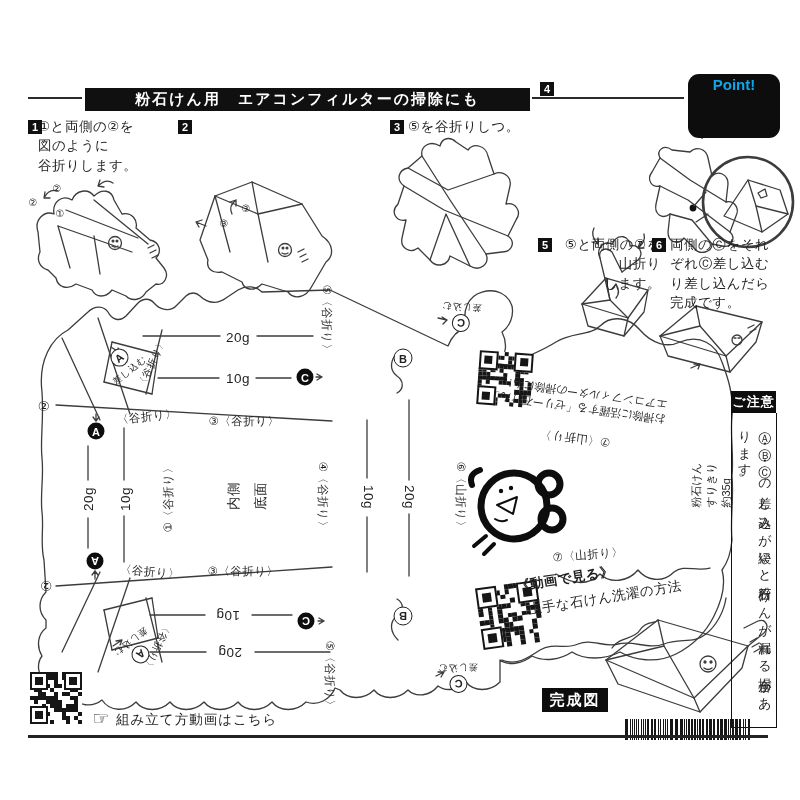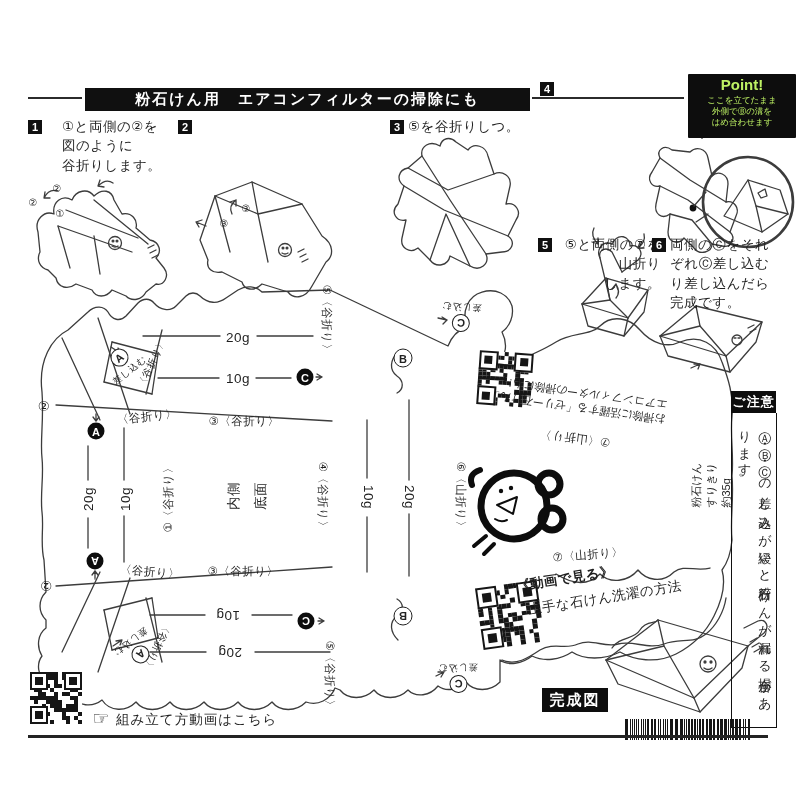--- a/index.html
+++ b/index.html
@@ -8,22 +8,22 @@
   svg.art{position:absolute;left:0;top:0;}
   
   .titlebar{position:absolute;left:85px;top:88px;width:445px;height:23px;background:#101010;color:#fff;
     font-size:15px;font-weight:bold;display:flex;align-items:center;justify-content:center;letter-spacing:2px;}
   .toprule{position:absolute;height:2px;background:#2b2b2b;}
   
   .badge{position:absolute;width:14px;height:14px;background:#101010;color:#fff;font-size:11px;font-weight:bold;
     display:flex;align-items:center;justify-content:center;}
   .stext{position:absolute;font-size:13.5px;line-height:1.44;white-space:pre-line;letter-spacing:.5px;}
   
-  .point{position:absolute;left:688px;top:74px;width:108px;height:64px;background:#0d0d0d;color:#bef264;
-    text-align:center;border-radius:1px;}
+  .point{position:absolute;left:688px;top:74px;width:92px;height:64px;background:#0d0d0d;color:#0ea5e9;
+    text-align:center;border-radius:11px;}
   .point .pt{font-size:15px;font-weight:bold;line-height:1.25;padding-top:2px;}
   .point .pb{font-size:8.5px;line-height:1.3;white-space:pre-line;}
   .point:after{content:"";position:absolute;left:8px;bottom:-7px;border:6px solid transparent;border-top-color:#0d0d0d;}
   
   .lbl{position:absolute;font-size:11.5px;white-space:pre;transform:translate(-50%,-50%);letter-spacing:.5px;}
   .big{font-size:13.5px;}
   .blk{position:absolute;font-size:11px;line-height:1.35;white-space:pre-line;transform:translate(-50%,-50%);}
   .mk{position:absolute;width:17px;height:17px;border-radius:50%;display:flex;align-items:center;justify-content:center;
       font-size:11px;font-weight:bold;transform:translate(-50%,-50%);}
   .mk.open{border:1.6px solid #222;background:#fff;color:#222;}
@@ -256,21 +256,21 @@
       <circle cx="511" cy="488" r="2.2" fill="#0d0d0d" stroke="none"></circle>
       <path d="M495 519 q 6 4 12 1" stroke-width="2"></path>
     </g>
   </svg>
 
   <div class="titlebar">粉石けん用　エアコンフィルターの掃除にも</div>
   <div class="toprule" style="left:28px;top:97px;width:54px;"></div>
   <div class="toprule" style="left:532px;top:97px;width:152px;"></div>
 
   <span class="badge" style="left:28px;top:120px;">1</span>
-  <div class="stext" style="left:62px;top:117px;width:140px;">①と両側の②を
+  <div class="stext" style="left:38px;top:117px;width:140px;">①と両側の②を
 図のように
 谷折りします。</div>
 
   <span class="badge" style="left:178px;top:120px;">2</span>
 
   <span class="badge" style="left:390px;top:120px;">3</span>
   <div class="stext" style="left:408px;top:117px;width:130px;">⑤を谷折りしつ。</div>
 
   <span class="badge" style="left:540px;top:82px;">4</span>
 
@@ -280,23 +280,20 @@
 します。</div>
 
   <span class="badge" style="left:652px;top:238px;">6</span>
   <div class="stext" style="left:670px;top:235px;width:115px;">両側のⒸをそれ
 ぞれⒸ差し込む
 り差し込んだら
 完成です。</div>
 
   <div class="point">
     <div class="pt">Point!</div>
-    <div class="pb">ここを立てたまま
-外側でⒷの溝を
-はめ合わせます</div>
   </div>
 
   <span class="mark" style="left:57px;top:188px;">②</span>
   <span class="mark" style="left:33px;top:202px;">②</span>
   <span class="mark" style="left:60px;top:213px;">①</span>
   <span class="mark" style="left:246px;top:208px;">③</span>
   <span class="mark" style="left:224px;top:223px;">③</span>
 
   <div class="lbl big" style="left:238px;top:337px;">20g</div>
   <div class="lbl big" style="left:238px;top:378px;">10g</div>

